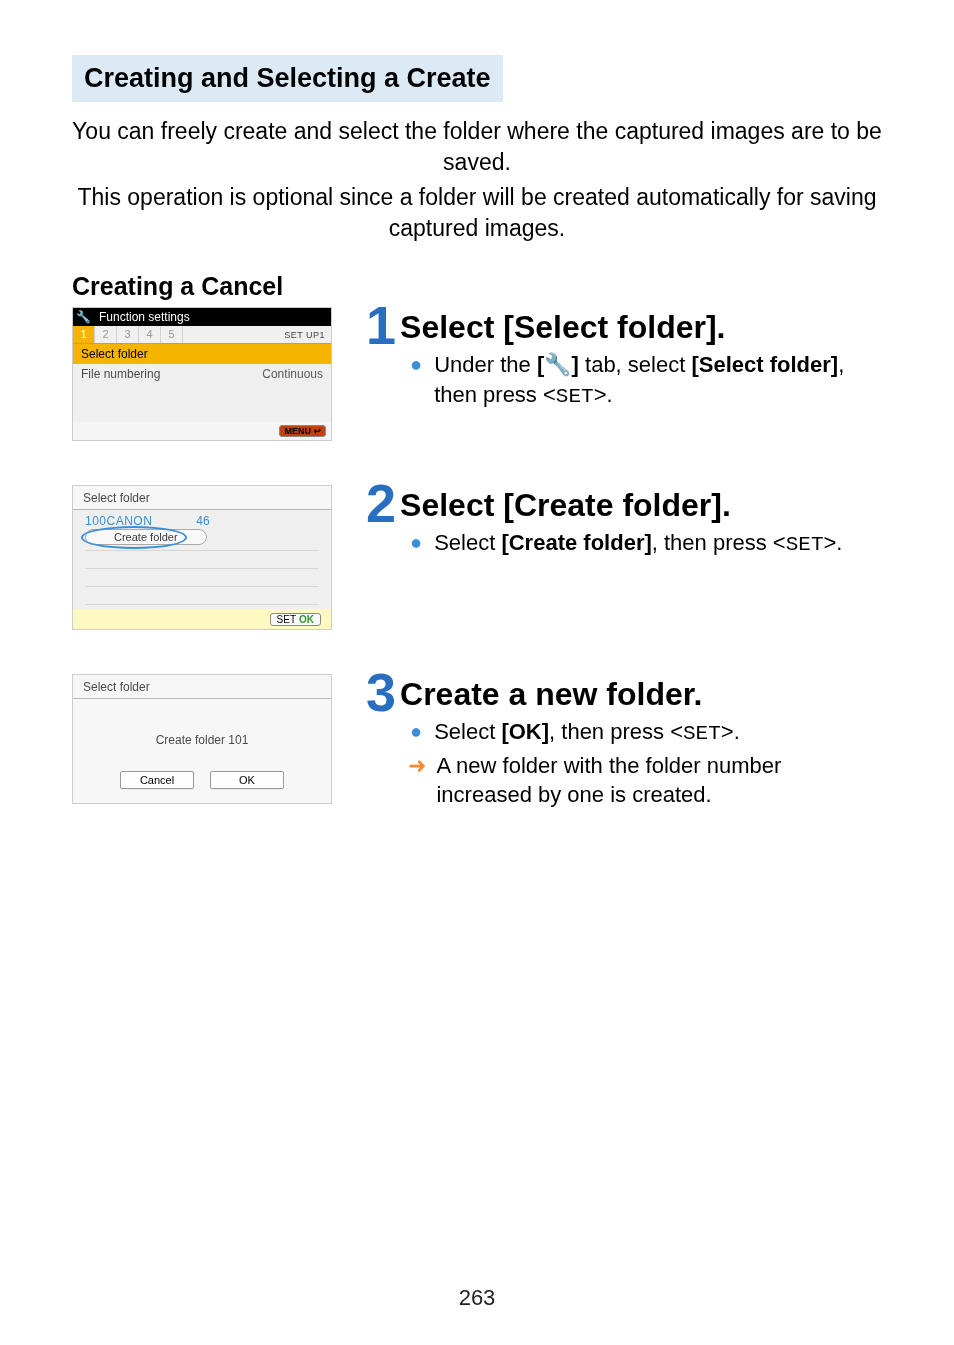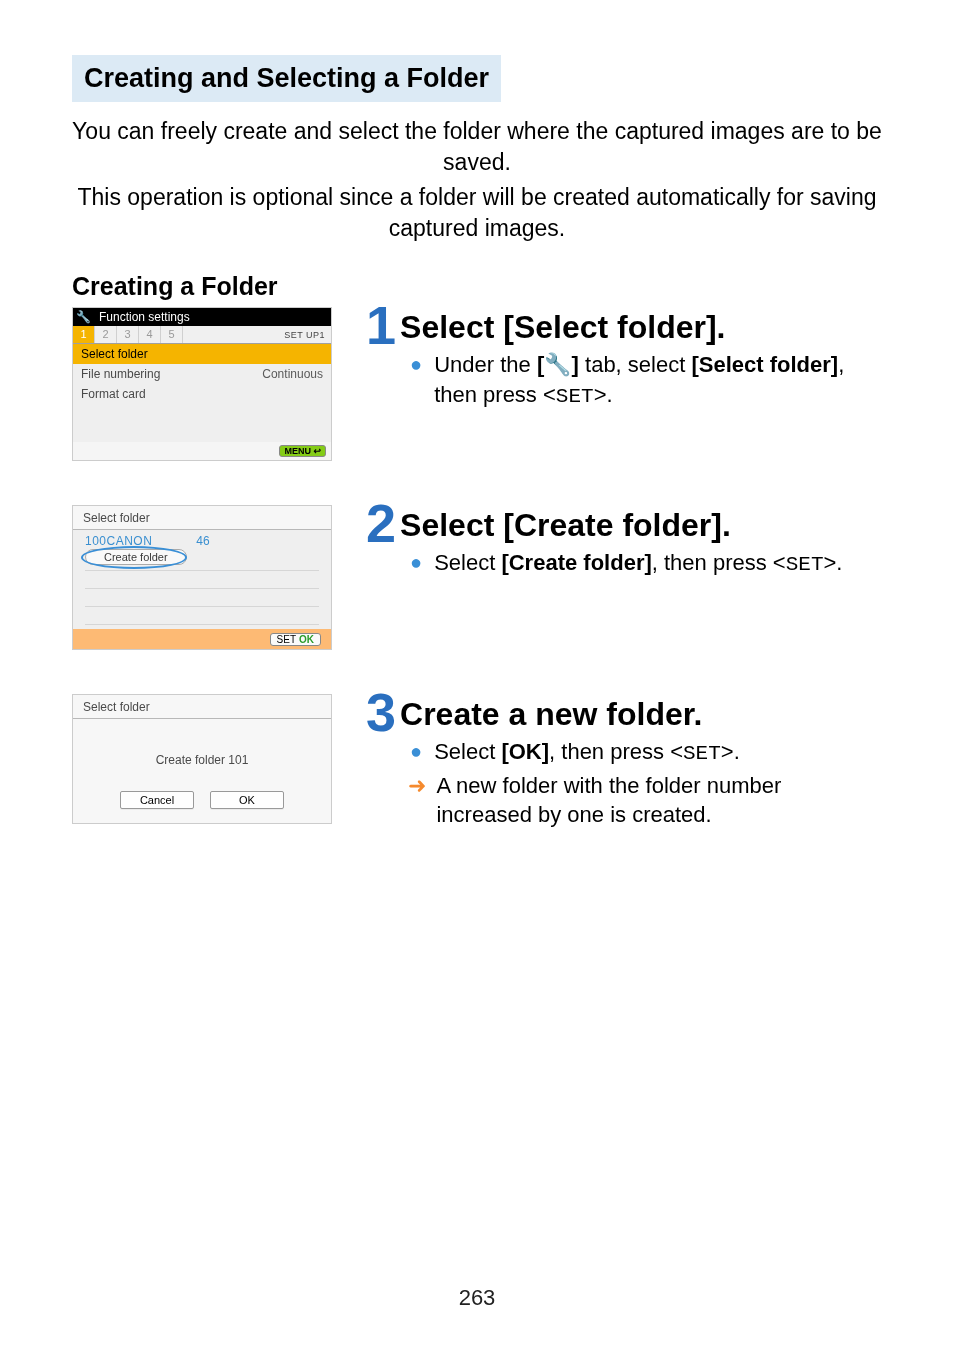--- a/index.html
+++ b/index.html
@@ -156,21 +156,21 @@
     display: flex;
     justify-content: flex-end;
     align-items: center;
     padding-right: 5px;
   }
   .ss1-menubtn {
     border: 1px solid #888;
     border-radius: 3px;
     font-size: 9px;
     padding: 0 4px;
-    background: #84cc16;
+    background: #c2410c;
     font-weight: bold;
     text-align: center;
   }
 
   
   .ss2 {
     border: 1px solid #ccc;
     width: 260px;
     background: #efefef;
     font-size: 12px;
@@ -196,21 +196,21 @@
   }
   .ss2-create-wrap {
     position: relative;
     margin-top: 1px;
     margin-bottom: 2px;
     display: inline-block;
   }
   .ss2-create {
     border: 1px solid #aaa;
     border-radius: 9px;
-    padding: 1px 18px;
+    padding: 1px 28px;
     background: #f9f9f9;
     font-size: 11px;
     color: #3a3a3a;
     display: inline-block;
   }
   .ss2-blue-oval {
     position: absolute;
     left: -4px;
     top: -3px;
     width: 106px;
@@ -226,21 +226,21 @@
   .ss2-row {
     height: 18px;
     border-bottom: 1px solid #d6d6d6;
   }
   .ss2-footer {
     height: 20px;
     display: flex;
     justify-content: flex-end;
     align-items: center;
     padding-right: 10px;
-    background: #fdba74;
+    background: #fef9c3;
   }
   .ss2-setbtn {
     border: 1px solid #888;
     border-radius: 3px;
     font-size: 10px;
     padding: 0 6px;
     background: #fafafa;
   }
   .ss2-setbtn .ok { color: #2b9c2b; font-weight: bold; margin-left: 3px; }
 
@@ -288,28 +288,28 @@
     font-size: 22px;
     color: #222;
   }
 </style>
 </head>
 <body>
 
 
 
 
-<div class="heading-bar">Creating and Selecting a Folder</div>
+<div class="heading-bar">Creating and Selecting a Create</div>
 
 <div class="intro">
   <p>You can freely create and select the folder where the captured images are to be saved.</p>
   <p>This operation is optional since a folder will be created automatically for saving captured images.</p>
 </div>
 
-<div class="sub-heading">Creating a Folder</div>
+<div class="sub-heading">Creating a Cancel</div>
 
 
 <div class="step-row">
   <div class="col-left">
     <div class="screenshot">
       <div class="ss1-top">
         <span class="ss1-wrench">🔧</span>
         <span class="ss1-title">Function settings</span>
       </div>
       <div class="ss1-tabs">
@@ -320,24 +320,20 @@
         <div class="ss1-tab">5</div>
         <span class="ss1-setup">SET UP1</span>
       </div>
       <div class="ss1-item sel">
         <span>Select folder</span>
         <span class="val"></span>
       </div>
       <div class="ss1-item">
         <span>File numbering</span>
         <span class="val">Continuous</span>
-      </div>
-      <div class="ss1-item">
-        <span>Format card</span>
-        <span class="val"></span>
       </div>
       <div class="ss1-spacer"></div>
       <div class="ss1-footer">
         <span class="ss1-menubtn">MENU ↩</span>
       </div>
     </div>
   </div>
   <div class="col-right">
     <div class="step-num">1</div>
     <div class="step-body">

